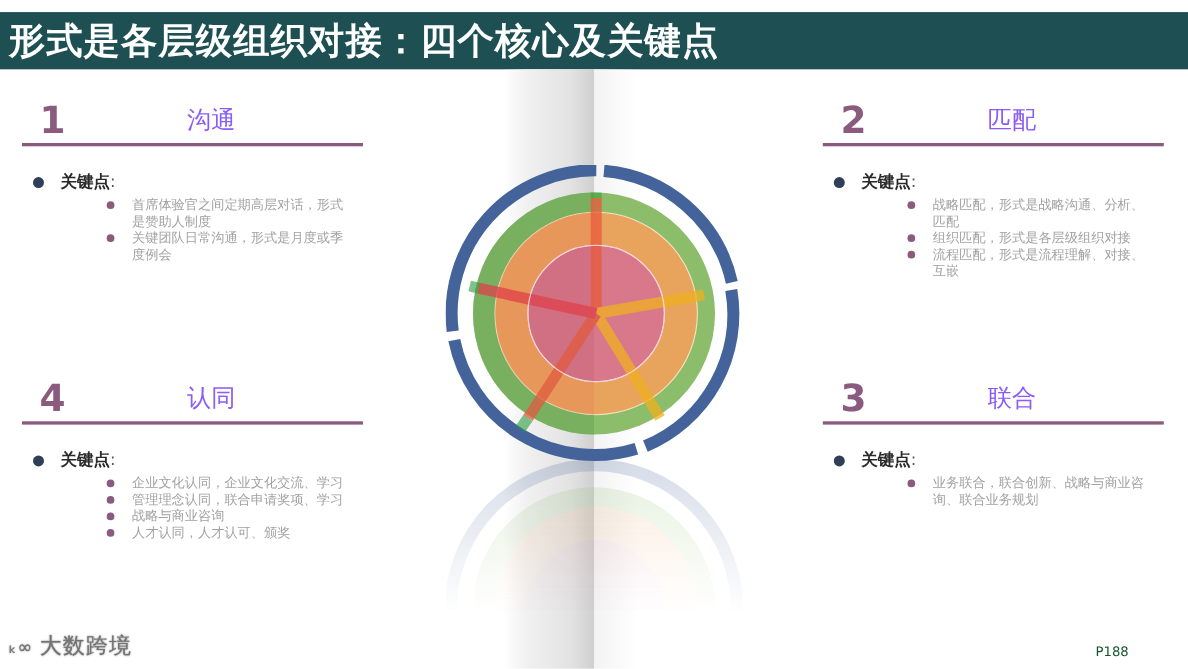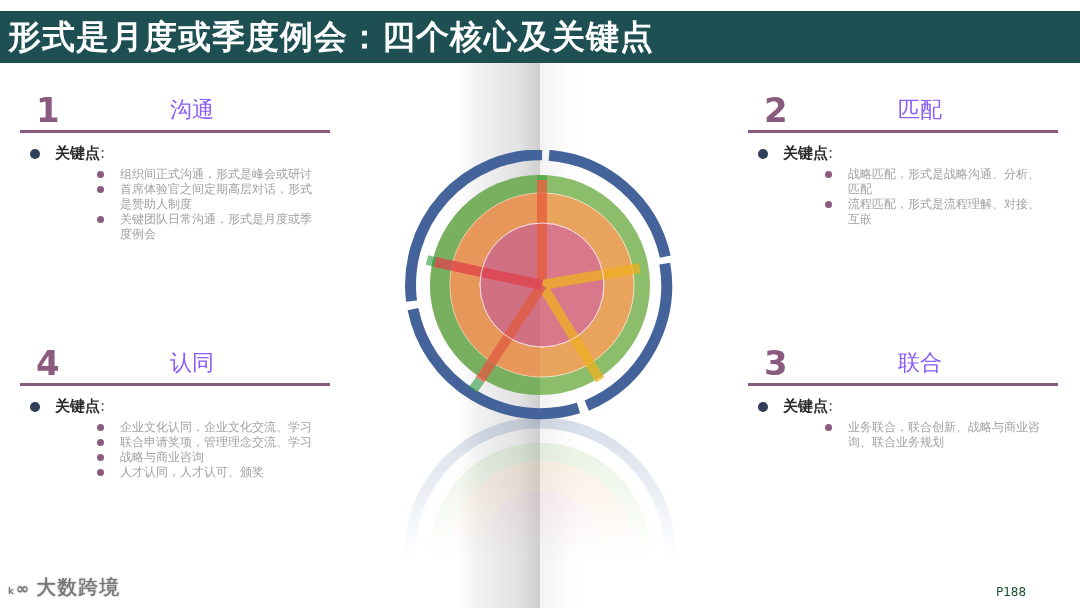--- a/index.html
+++ b/index.html
@@ -28,21 +28,21 @@
   .section { position:absolute; width:310px; }
   .sec-head { position:relative; height:40px; border-bottom:3px solid #8b5a7f; }
   .sec-num {
     position:absolute; left:16px; top:0px; font-size:34px; font-weight:bold;
     color:#8b5a7f; line-height:40px;
   }
   .sec-title {
     position:absolute; left:150px; top:4px; font-size:22px; font-weight:normal;
     color:#8b5cf6; line-height:32px;
   }
-  .key-row { position:relative; margin-top:10px; height:22px; }
+  .key-row { position:relative; margin-top:22px; height:22px; }
   .key-dot {
     position:absolute; left:10px; top:6px; width:10px; height:10px;
     border-radius:50%; background:#2e3f57;
   }
   .key-label {
     position:absolute; left:35px; top:0; font-size:15px; font-weight:bold;
     color:#2a2a2a; line-height:20px;
   }
   .key-label .colon { font-weight:normal; color:#555; }
   .items { list-style:none; margin:2px 0 0 0; padding:0 0 0 76px; }
@@ -61,69 +61,69 @@
   }
   .watermark .logo { font-size:16px; margin-right:6px; }
   .page-num {
     position:absolute; left:996px; top:585px; font-size:12px; color:#14532d;
   }
 </style>
 </head>
 <body>
 
 <div class="title-bar">
-  <div class="title-text">形式是月度或季度例会：四个核心及关键点</div>
+  <div class="title-text">形式是各层级组织对接：四个核心及关键点</div>
 </div>
 
 <div class="gutter"></div>
 <div class="gutter-right"></div>
 
 <div class="section" style="left:20px; top:90px;">
   <div class="sec-head">
     <span class="sec-num">1</span>
     <span class="sec-title">沟通</span>
   </div>
   <div class="key-row">
     <span class="key-dot"></span>
     <span class="key-label"><span>关键点</span><span class="colon">:</span></span>
   </div>
   <ul class="items">
-    <li><span class="dot"></span><span>组织间正式沟通，形式是峰会或研讨</span></li>
     <li><span class="dot"></span><span>首席体验官之间定期高层对话，形式是赞助人制度</span></li>
     <li><span class="dot"></span><span>关键团队日常沟通，形式是月度或季度例会</span></li>
   </ul>
 </div>
 
 <div class="section" style="left:748px; top:90px;">
   <div class="sec-head">
     <span class="sec-num">2</span>
     <span class="sec-title">匹配</span>
   </div>
   <div class="key-row">
     <span class="key-dot"></span>
     <span class="key-label"><span>关键点</span><span class="colon">:</span></span>
   </div>
   <ul class="items">
     <li><span class="dot"></span><span>战略匹配，形式是战略沟通、分析、匹配</span></li>
+    <li><span class="dot"></span><span>组织匹配，形式是各层级组织对接</span></li>
     <li><span class="dot"></span><span>流程匹配，形式是流程理解、对接、互嵌</span></li>
   </ul>
 </div>
 
 <div class="section" style="left:20px; top:343px;">
   <div class="sec-head">
     <span class="sec-num">4</span>
     <span class="sec-title">认同</span>
   </div>
   <div class="key-row">
     <span class="key-dot"></span>
     <span class="key-label"><span>关键点</span><span class="colon">:</span></span>
   </div>
   <ul class="items">
     <li><span class="dot"></span><span>企业文化认同，企业文化交流、学习</span></li>
-    <li><span class="dot"></span><span>联合申请奖项，管理理念交流、学习</span></li>
+    <li><span class="dot"></span><span>管理理念认同，联合申请奖项、学习</span></li>
     <li><span class="dot"></span><span>战略与商业咨询</span></li>
     <li><span class="dot"></span><span>人才认同，人才认可、颁奖</span></li>
   </ul>
 </div>
 
 <div class="section" style="left:748px; top:343px;">
   <div class="sec-head">
     <span class="sec-num">3</span>
     <span class="sec-title">联合</span>
   </div>

